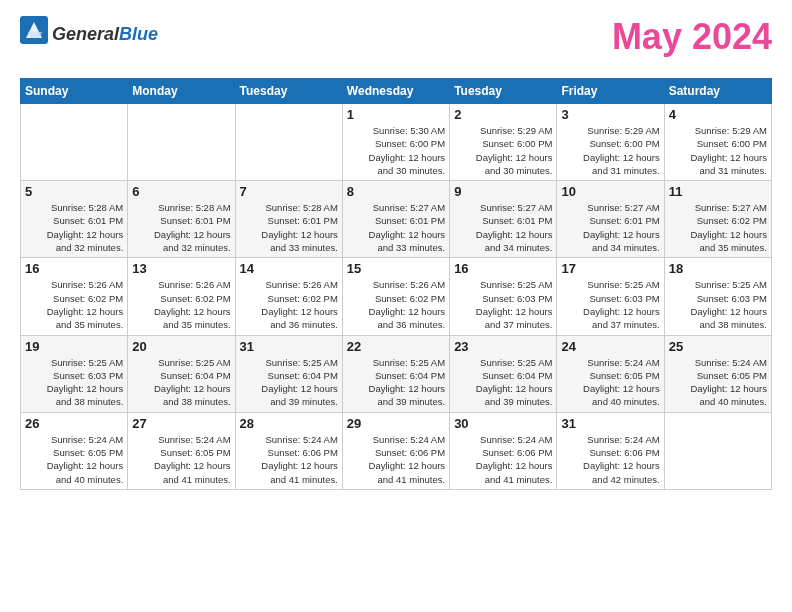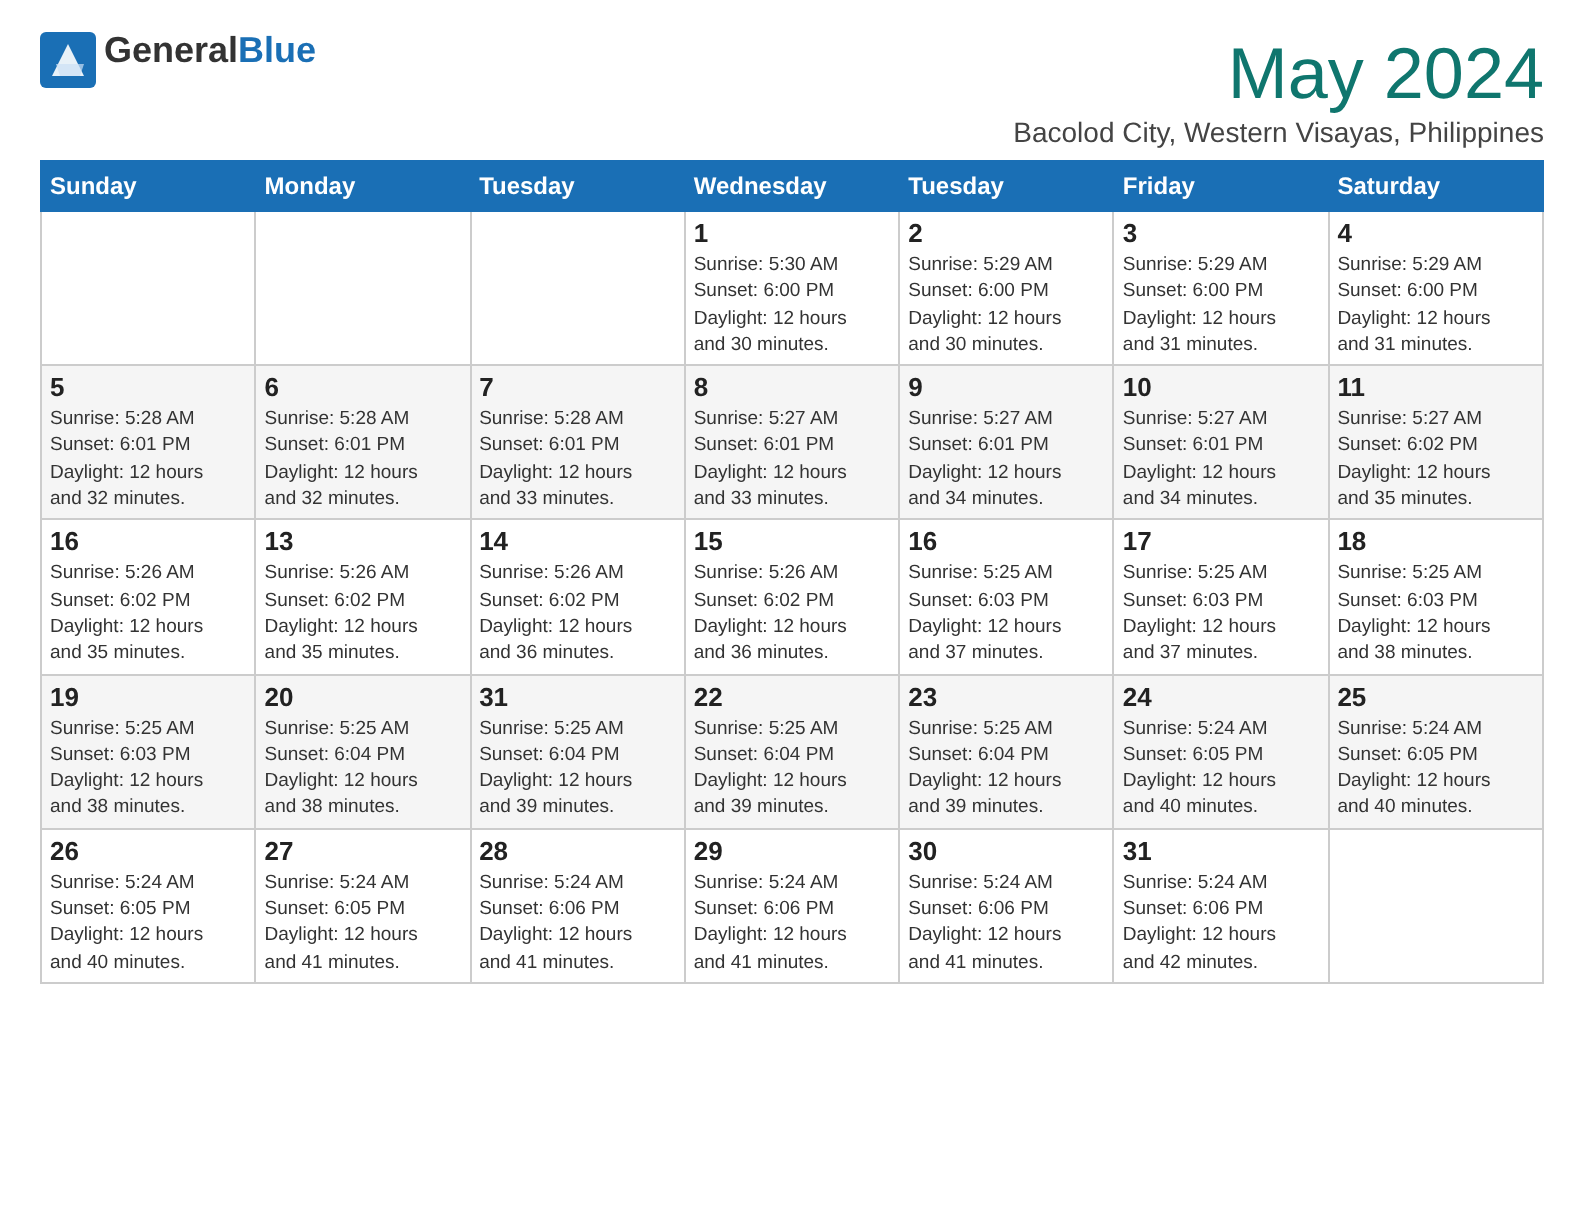--- a/index.html
+++ b/index.html
@@ -11,51 +11,52 @@
       padding: 16px 20px;
     }
     .header-area {
       display: flex;
       justify-content: space-between;
       align-items: flex-start;
       margin-bottom: 4px;
     }
     .logo {
       display: flex;
-      align-items: flex-start;
+      align-items: flex-end;
       gap: 4px;
+      font-style: italic;
     }
     .logo-text-general {
       font-size: 18px;
       font-weight: bold;
       color: #333;
       line-height: 1;
     }
     .logo-text-blue {
       font-size: 18px;
       font-weight: bold;
       color: #1a6fb5;
       line-height: 1;
     }
     .title-area {
       text-align: right;
     }
     .month-title {
       font-size: 36px;
-      font-weight: normal;
-      color: #0f766e;
+      font-weight: bold;
+      color: #ec4899;
     }
     .subtitle {
       font-size: 14px;
       color: #444;
     }
     .calendar {
       width: 100%;
       border-collapse: collapse;
-      margin-top: 6px;
+      margin-top: 20px;
     }
     .calendar th {
       background: #1a6fb5;
       color: #fff;
       font-size: 12px;
       font-weight: bold;
       padding: 5px 4px;
       text-align: left;
       border: 1px solid #1a6fb5;
     }
@@ -74,20 +75,21 @@
       font-size: 13px;
       font-weight: bold;
       color: #222;
       display: block;
       margin-bottom: 2px;
     }
     .day-info {
       font-size: 9.5px;
       color: #333;
       line-height: 1.4;
+      text-align: right;
     }
     .empty-cell {
       background: #fff !important;
     }
   </style>
 </head>
 <body>
 
 <div class="header-area">
   <div class="logo">
@@ -95,21 +97,20 @@
       <rect x="0" y="0" width="28" height="28" fill="#1a6fb5" rx="3"></rect>
       <polygon points="6,22 14,6 22,22" fill="white" opacity="0.9"></polygon>
       <polygon points="10,22 20,22 22,16 8,16" fill="#cce0f5" opacity="0.7"></polygon>
     </svg>
     <div>
       <span class="logo-text-general">General</span><span class="logo-text-blue">Blue</span>
     </div>
   </div>
   <div class="title-area">
     <div class="month-title">May 2024</div>
-    <div class="subtitle">Bacolod City, Western Visayas, Philippines</div>
   </div>
 </div>
 
 <table class="calendar">
   <thead>
     <tr id="weekday-header">
     <th>Sunday</th>
         <th>Monday</th>
         <th>Tuesday</th>
         <th>Wednesday</th>

